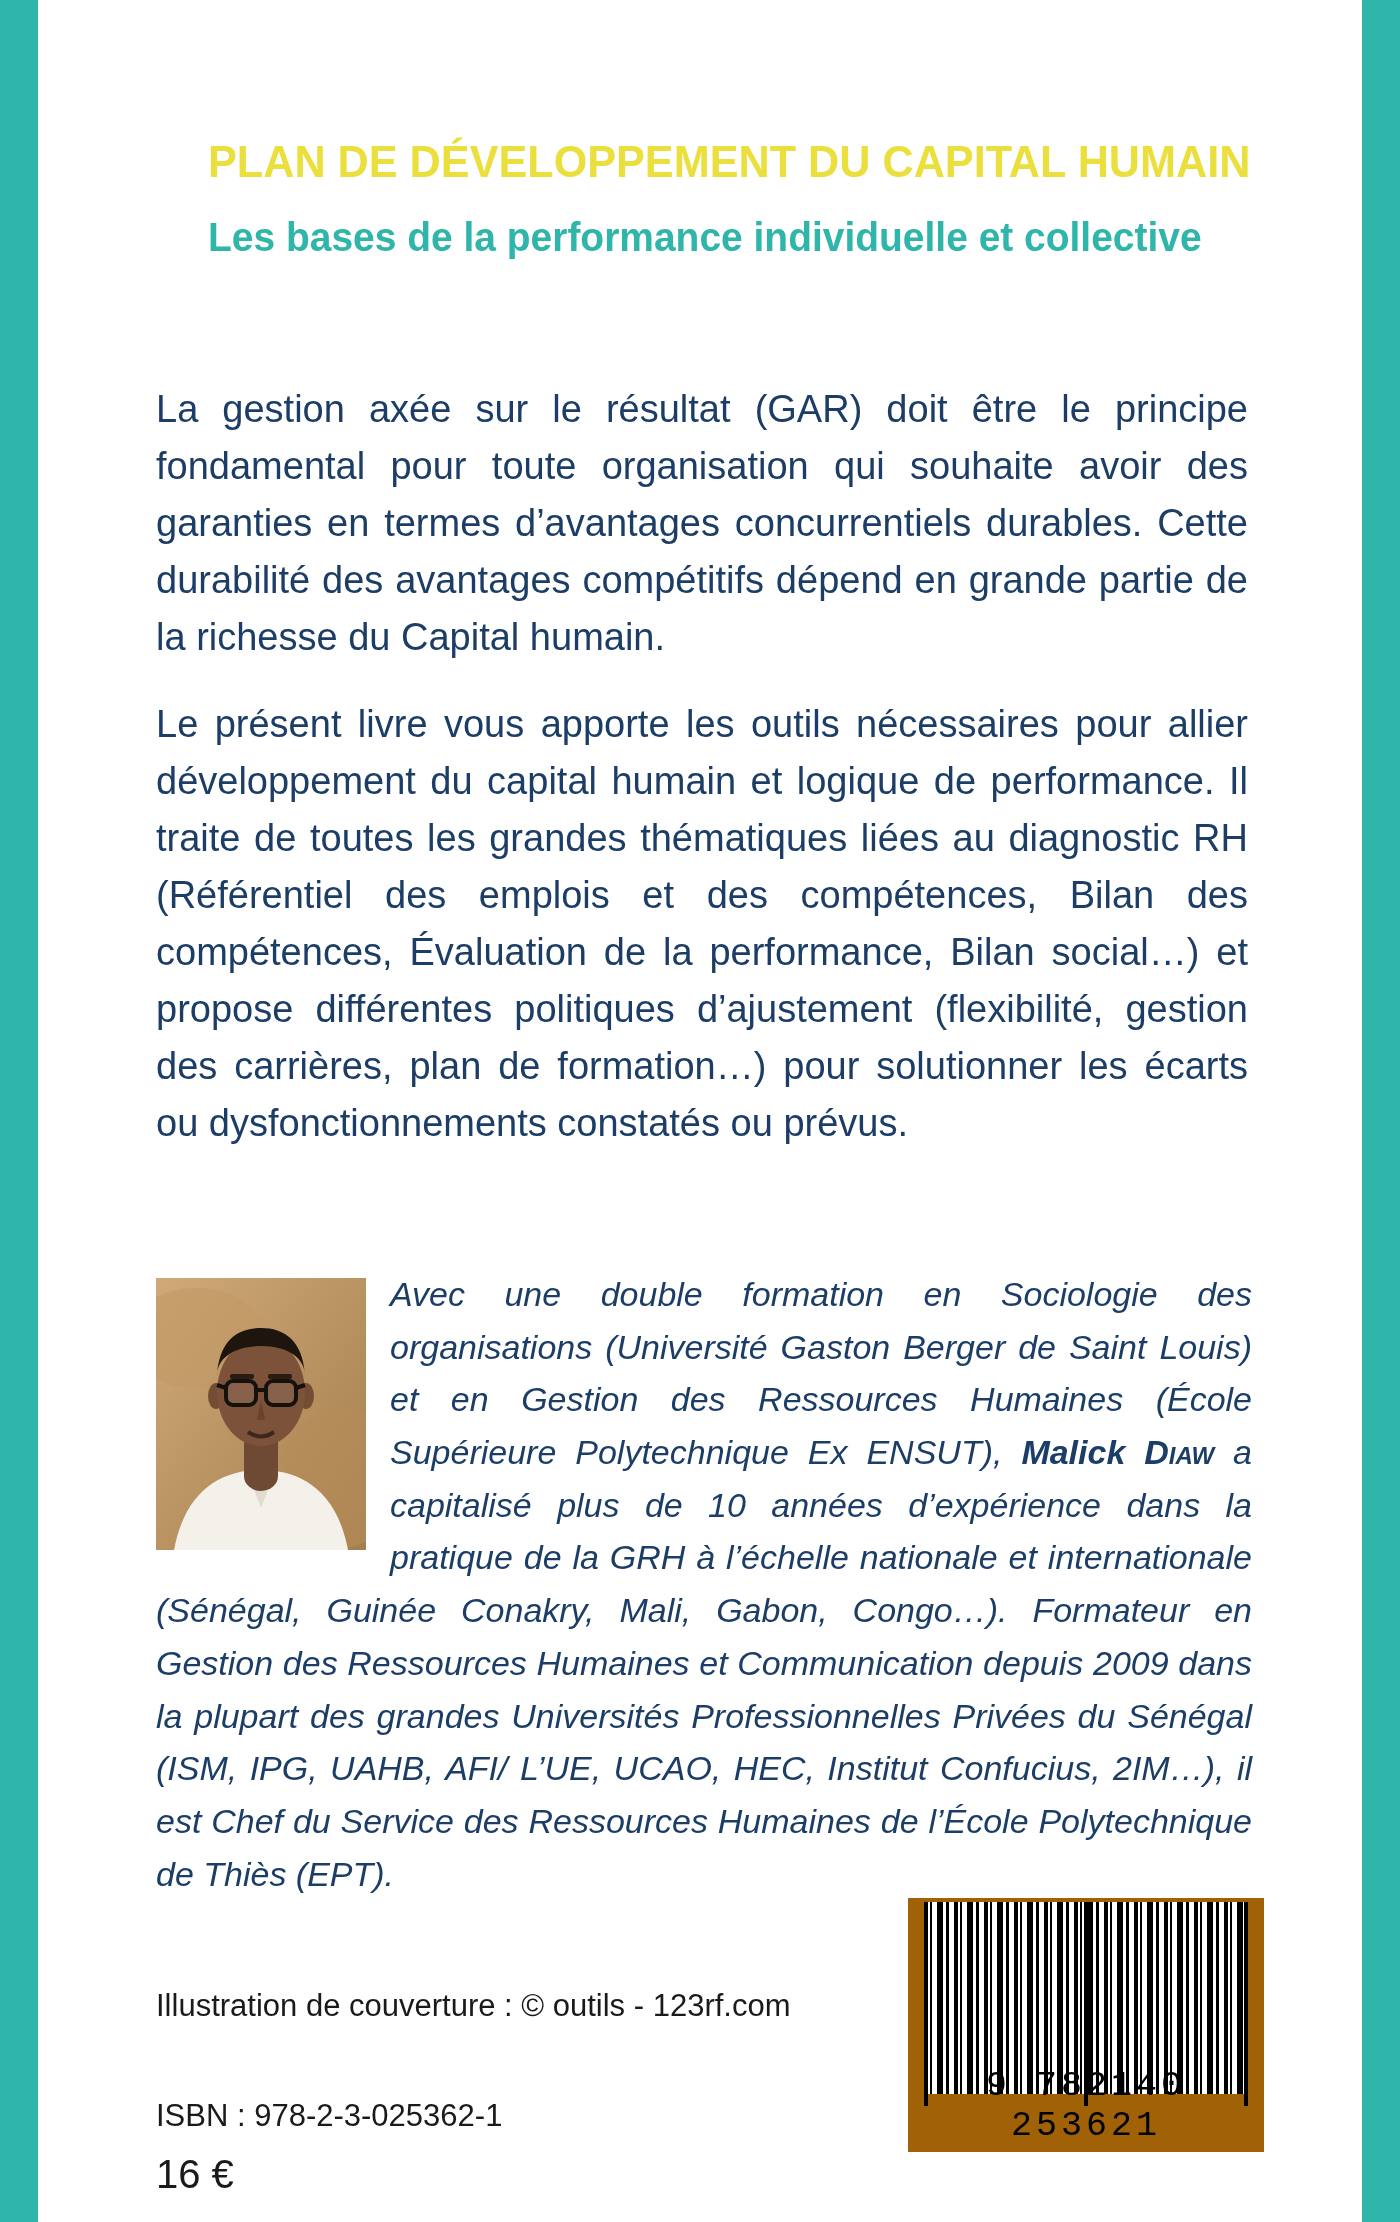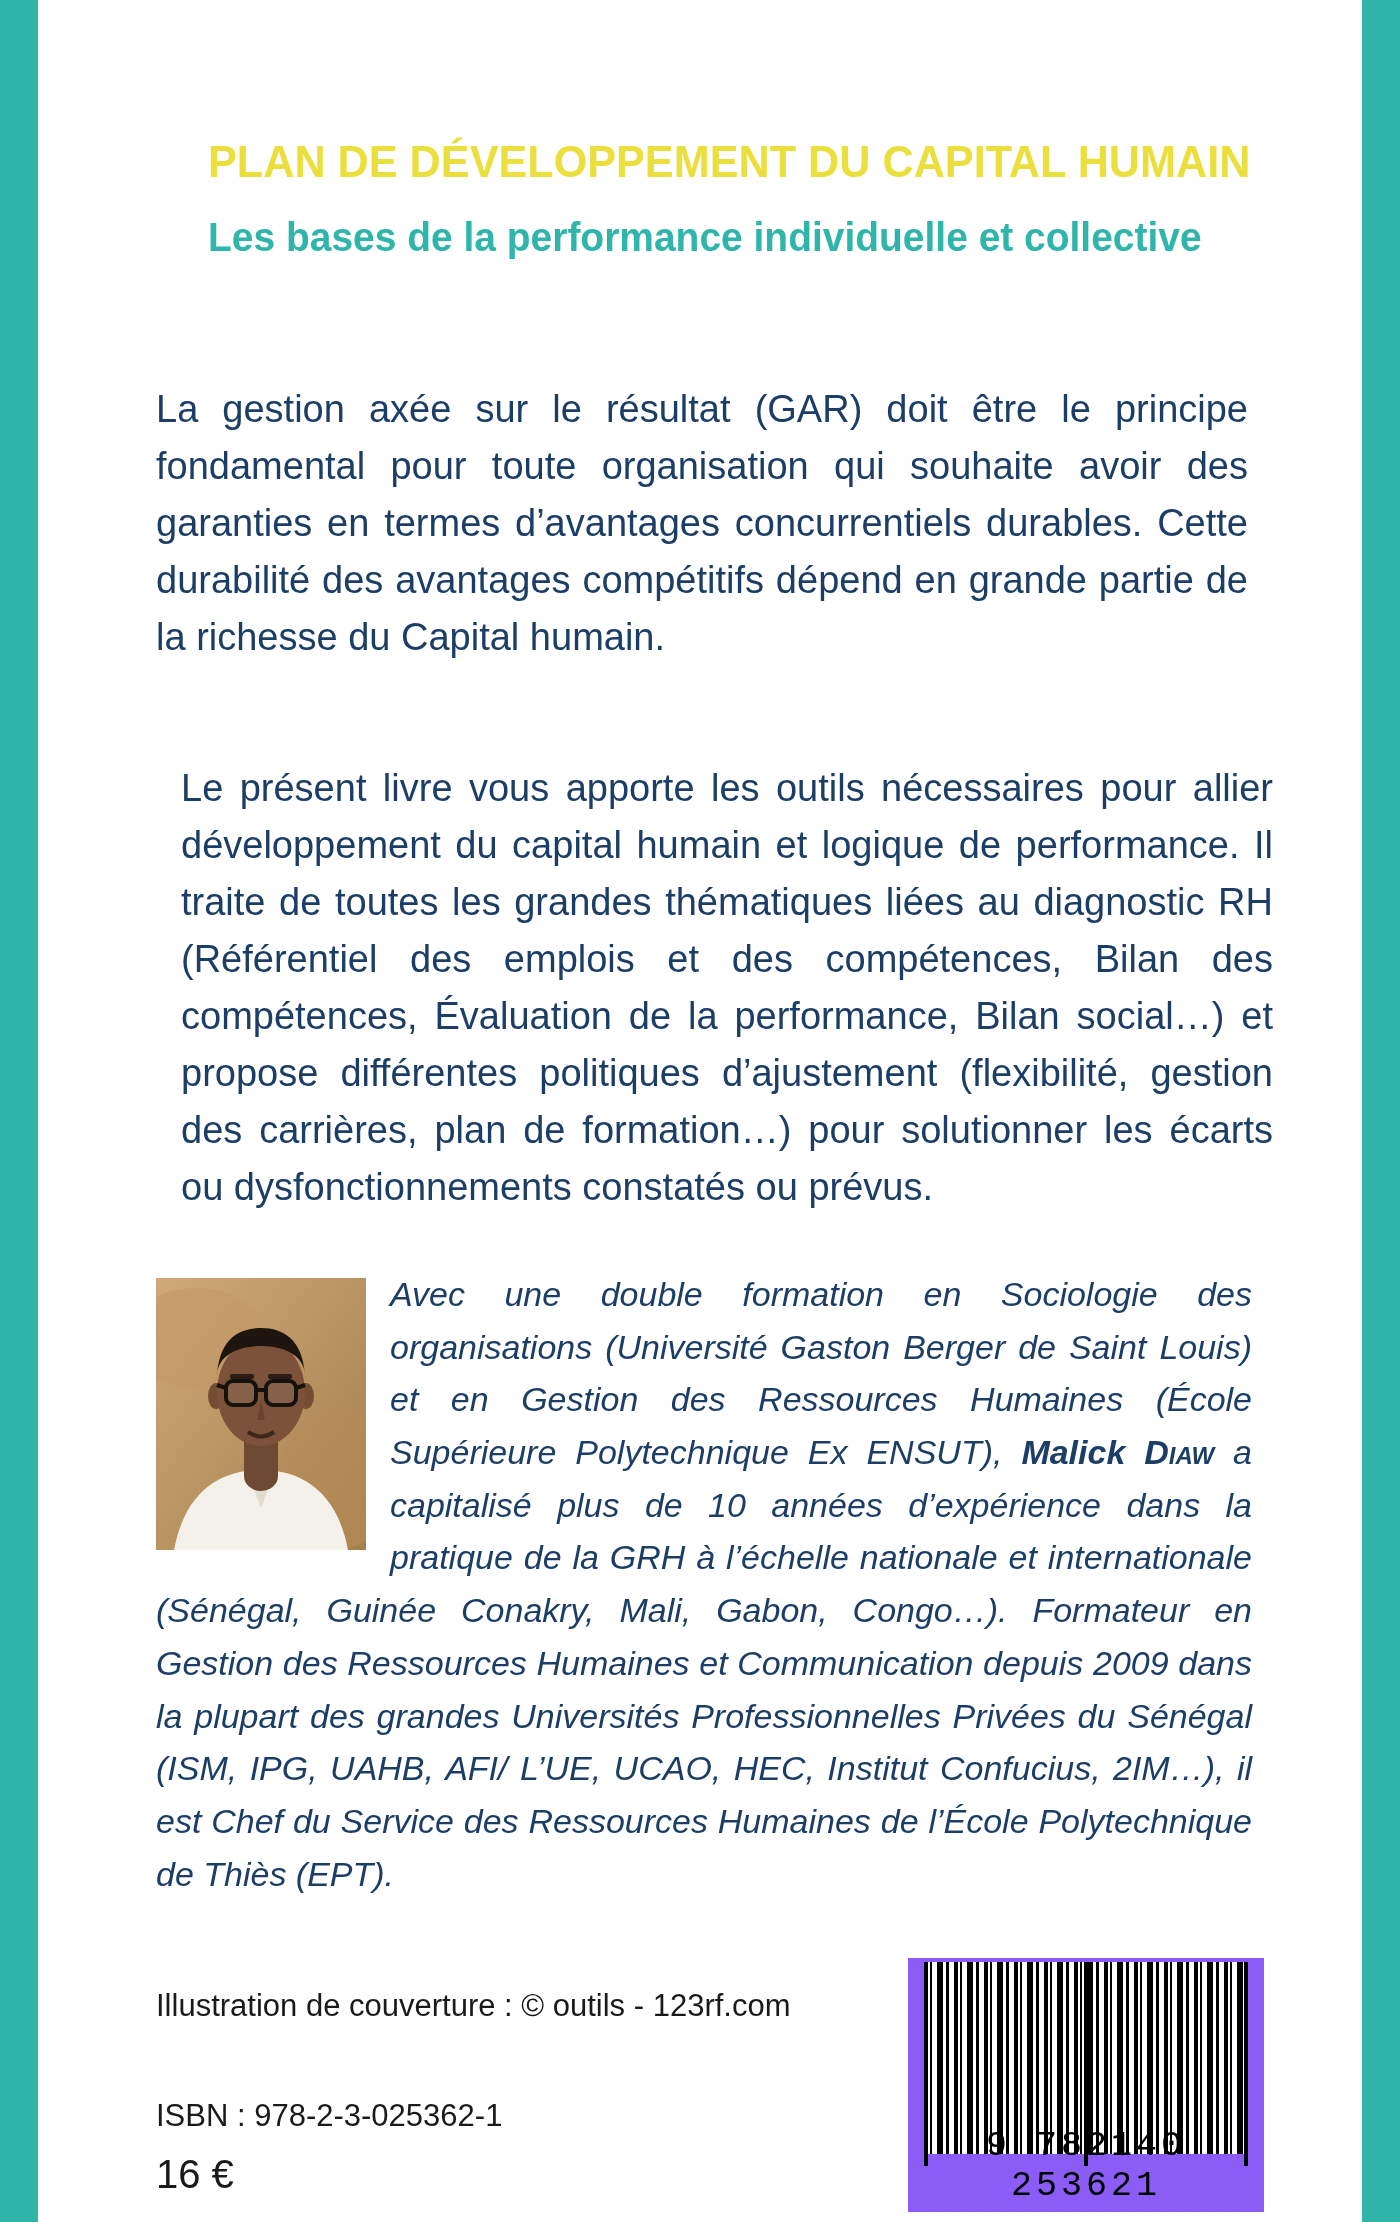--- a/index.html
+++ b/index.html
@@ -19,34 +19,34 @@
   .title{position:absolute;left:208px;top:136px;margin:0;
     font-size:45px;font-weight:bold;color:var(--yellow);
     white-space:nowrap;transform:scaleX(0.96);transform-origin:left top;}
   .subtitle{position:absolute;left:208px;top:214px;margin:0;
     font-size:41px;font-weight:bold;color:var(--teal);
     white-space:nowrap;transform:scaleX(0.95);transform-origin:left top;}
 
   .body-para{position:absolute;left:156px;width:1092px;margin:0;
     font-size:38px;line-height:1.5;color:var(--navy);text-align:justify;}
   .para1{top:381px;}
-  .para2{top:760px;margin-left:25px;}
+  .para2{top:696px;}
 
   .bio{position:absolute;left:156px;top:1268px;width:1096px;
     font-style:italic;font-size:34px;line-height:1.55;color:var(--navy);text-align:justify;}
   .photo{float:left;width:210px;height:272px;margin:10px 24px 8px 0;}
   .photo svg{display:block;width:100%;height:100%;}
   .author-name{font-weight:bold;}
   .author-last{font-variant:small-caps;}
 
   .credit{position:absolute;left:156px;top:1988px;font-size:31px;color:var(--ink);}
   .isbn{position:absolute;left:156px;top:2098px;font-size:31px;color:var(--ink);}
   .price{position:absolute;left:156px;top:2152px;font-size:40px;color:var(--ink);}
 
-  .barcode{position:absolute;left:908px;top:1958px;width:356px;height:254px;background:#8b5cf6;}
+  .barcode{position:absolute;left:908px;top:1898px;width:356px;height:254px;background:#a16207;}
   .bars{position:absolute;left:16px;right:16px;top:4px;height:192px;
     background:repeating-linear-gradient(90deg,
       #000 0 4px,#fff 4px 6px,#000 6px 8px,#fff 8px 13px,
       #000 13px 19px,#fff 19px 22px,#000 22px 25px,#fff 25px 30px);}
   .guard{position:absolute;top:4px;height:204px;width:4px;background:#000;}
   .guard-l{left:16px;}
   .guard-m{left:50%;margin-left:-2px;}
   .guard-r{right:16px;}
   .barcode-number{position:absolute;left:0;right:0;bottom:6px;text-align:center;
     font-family:"Liberation Mono",monospace;font-size:35px;letter-spacing:4px;color:#000;}

